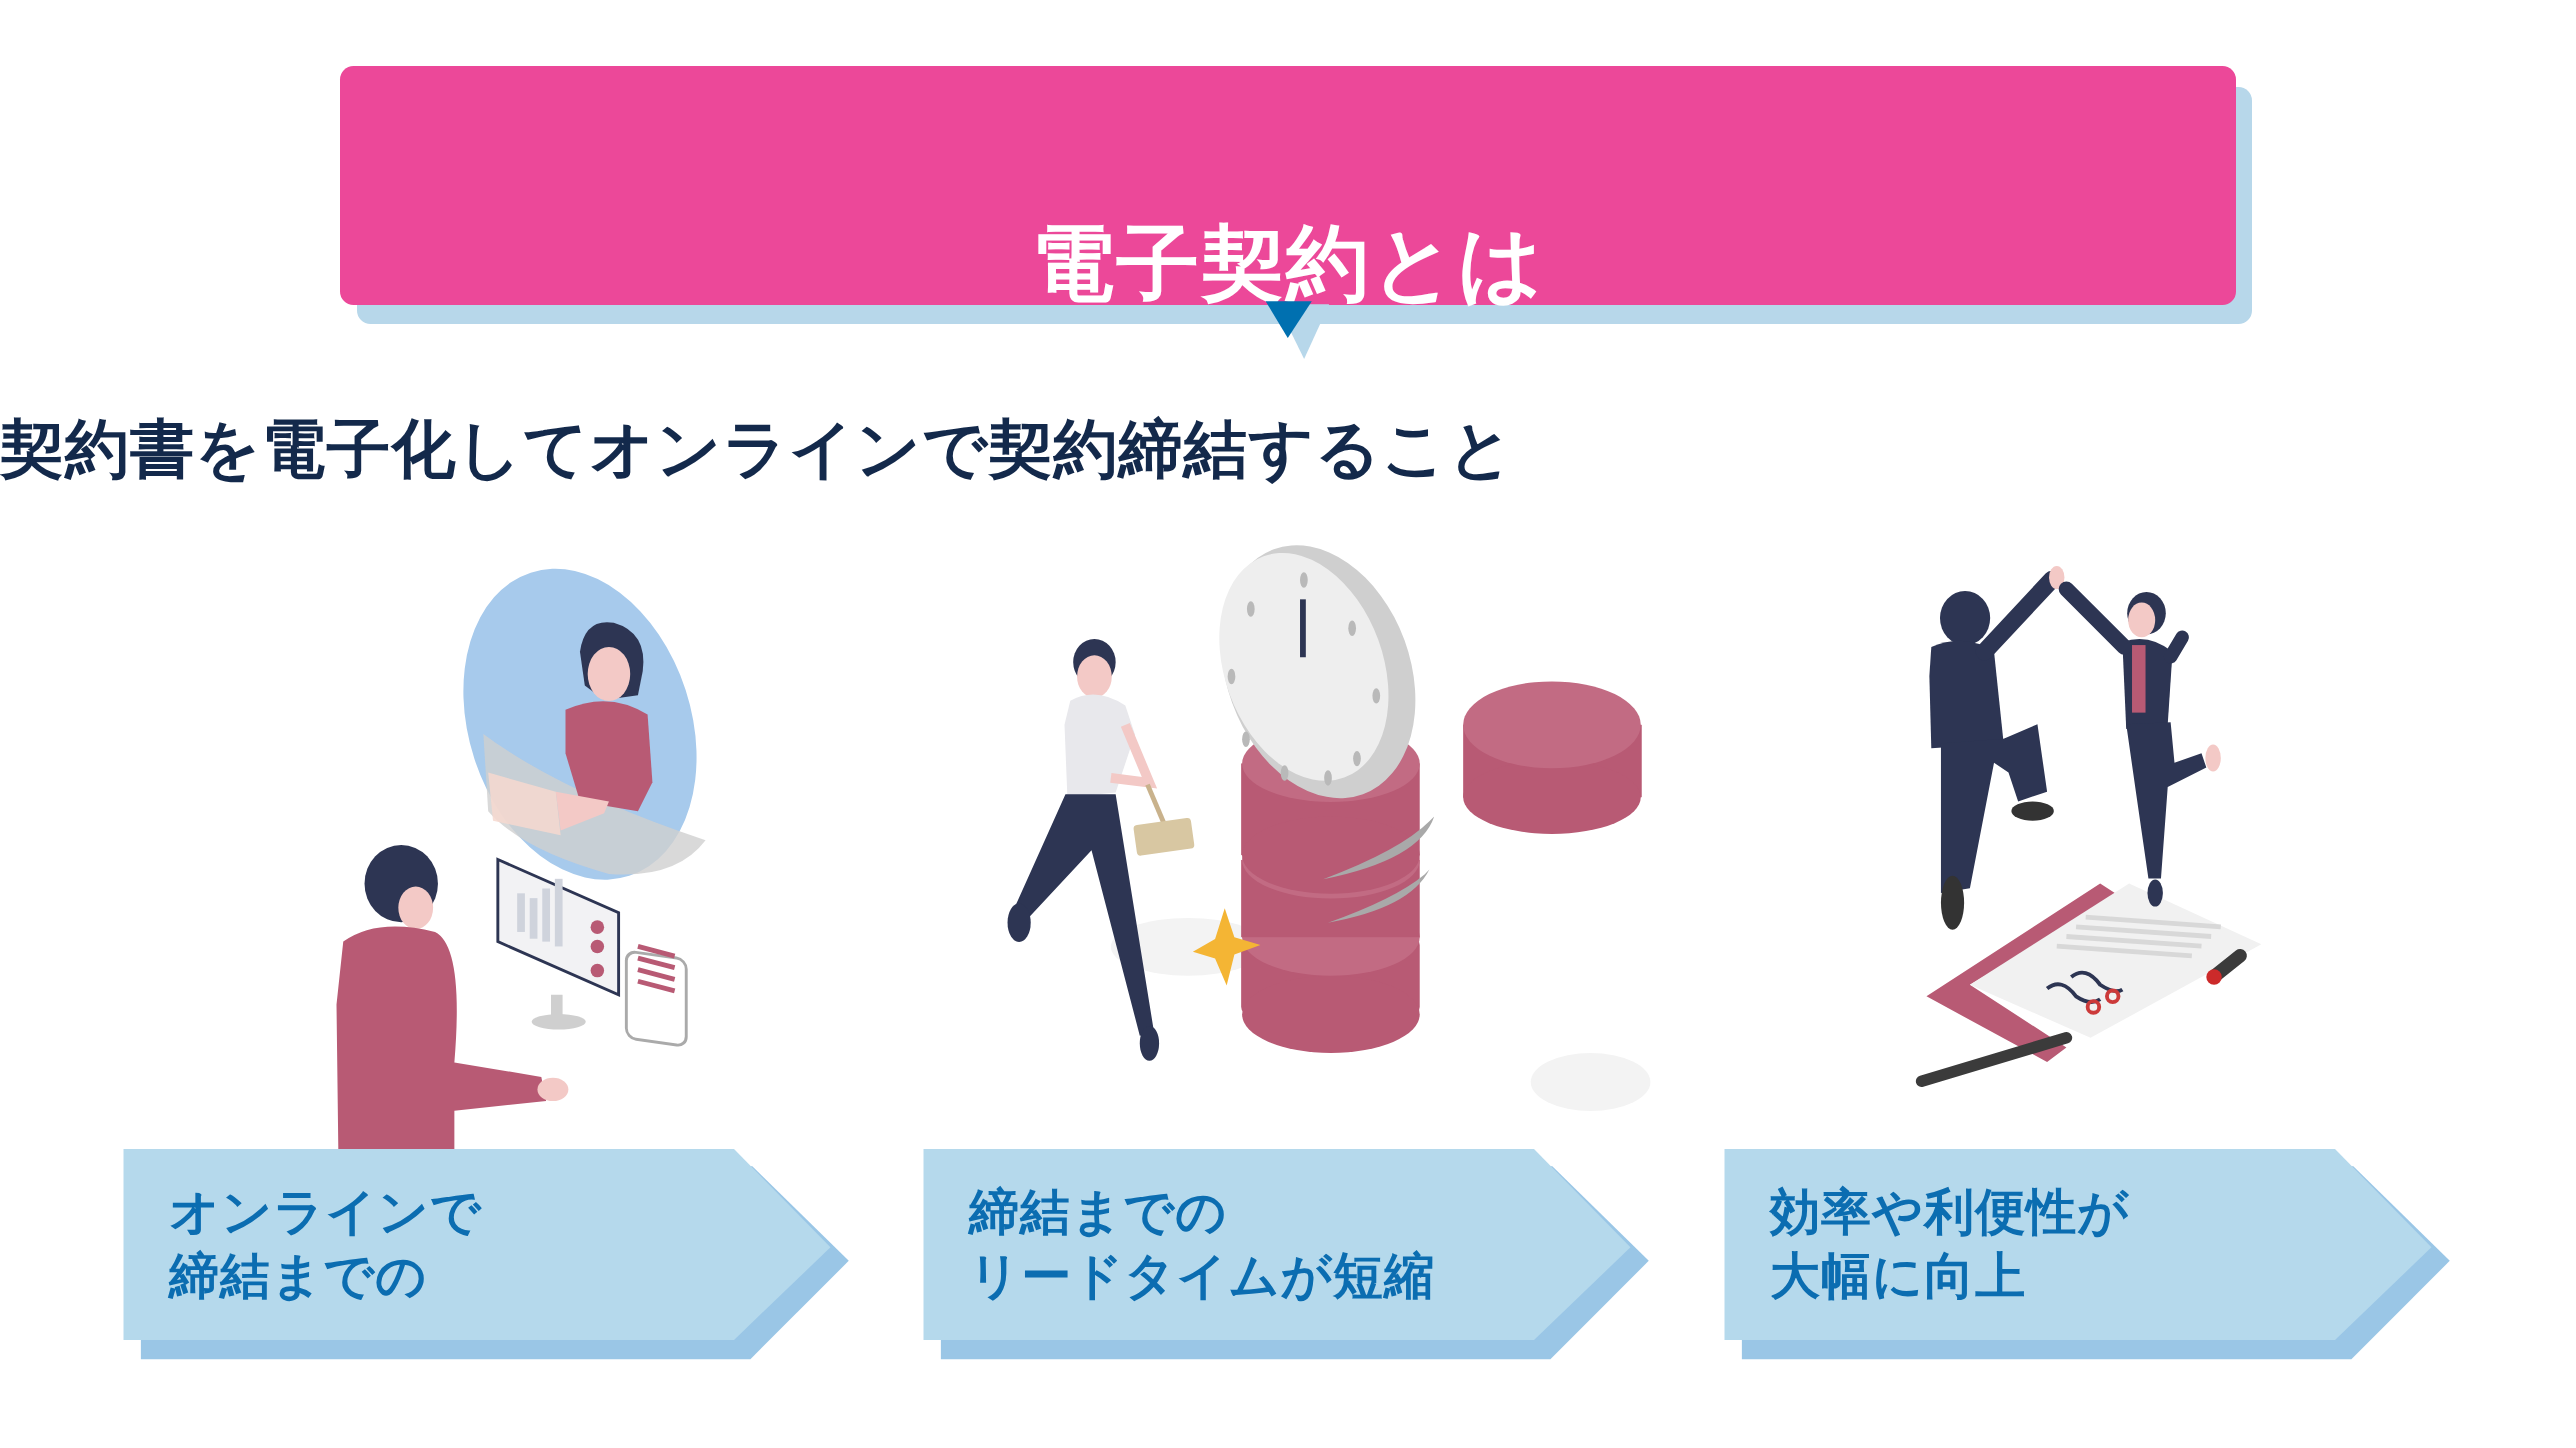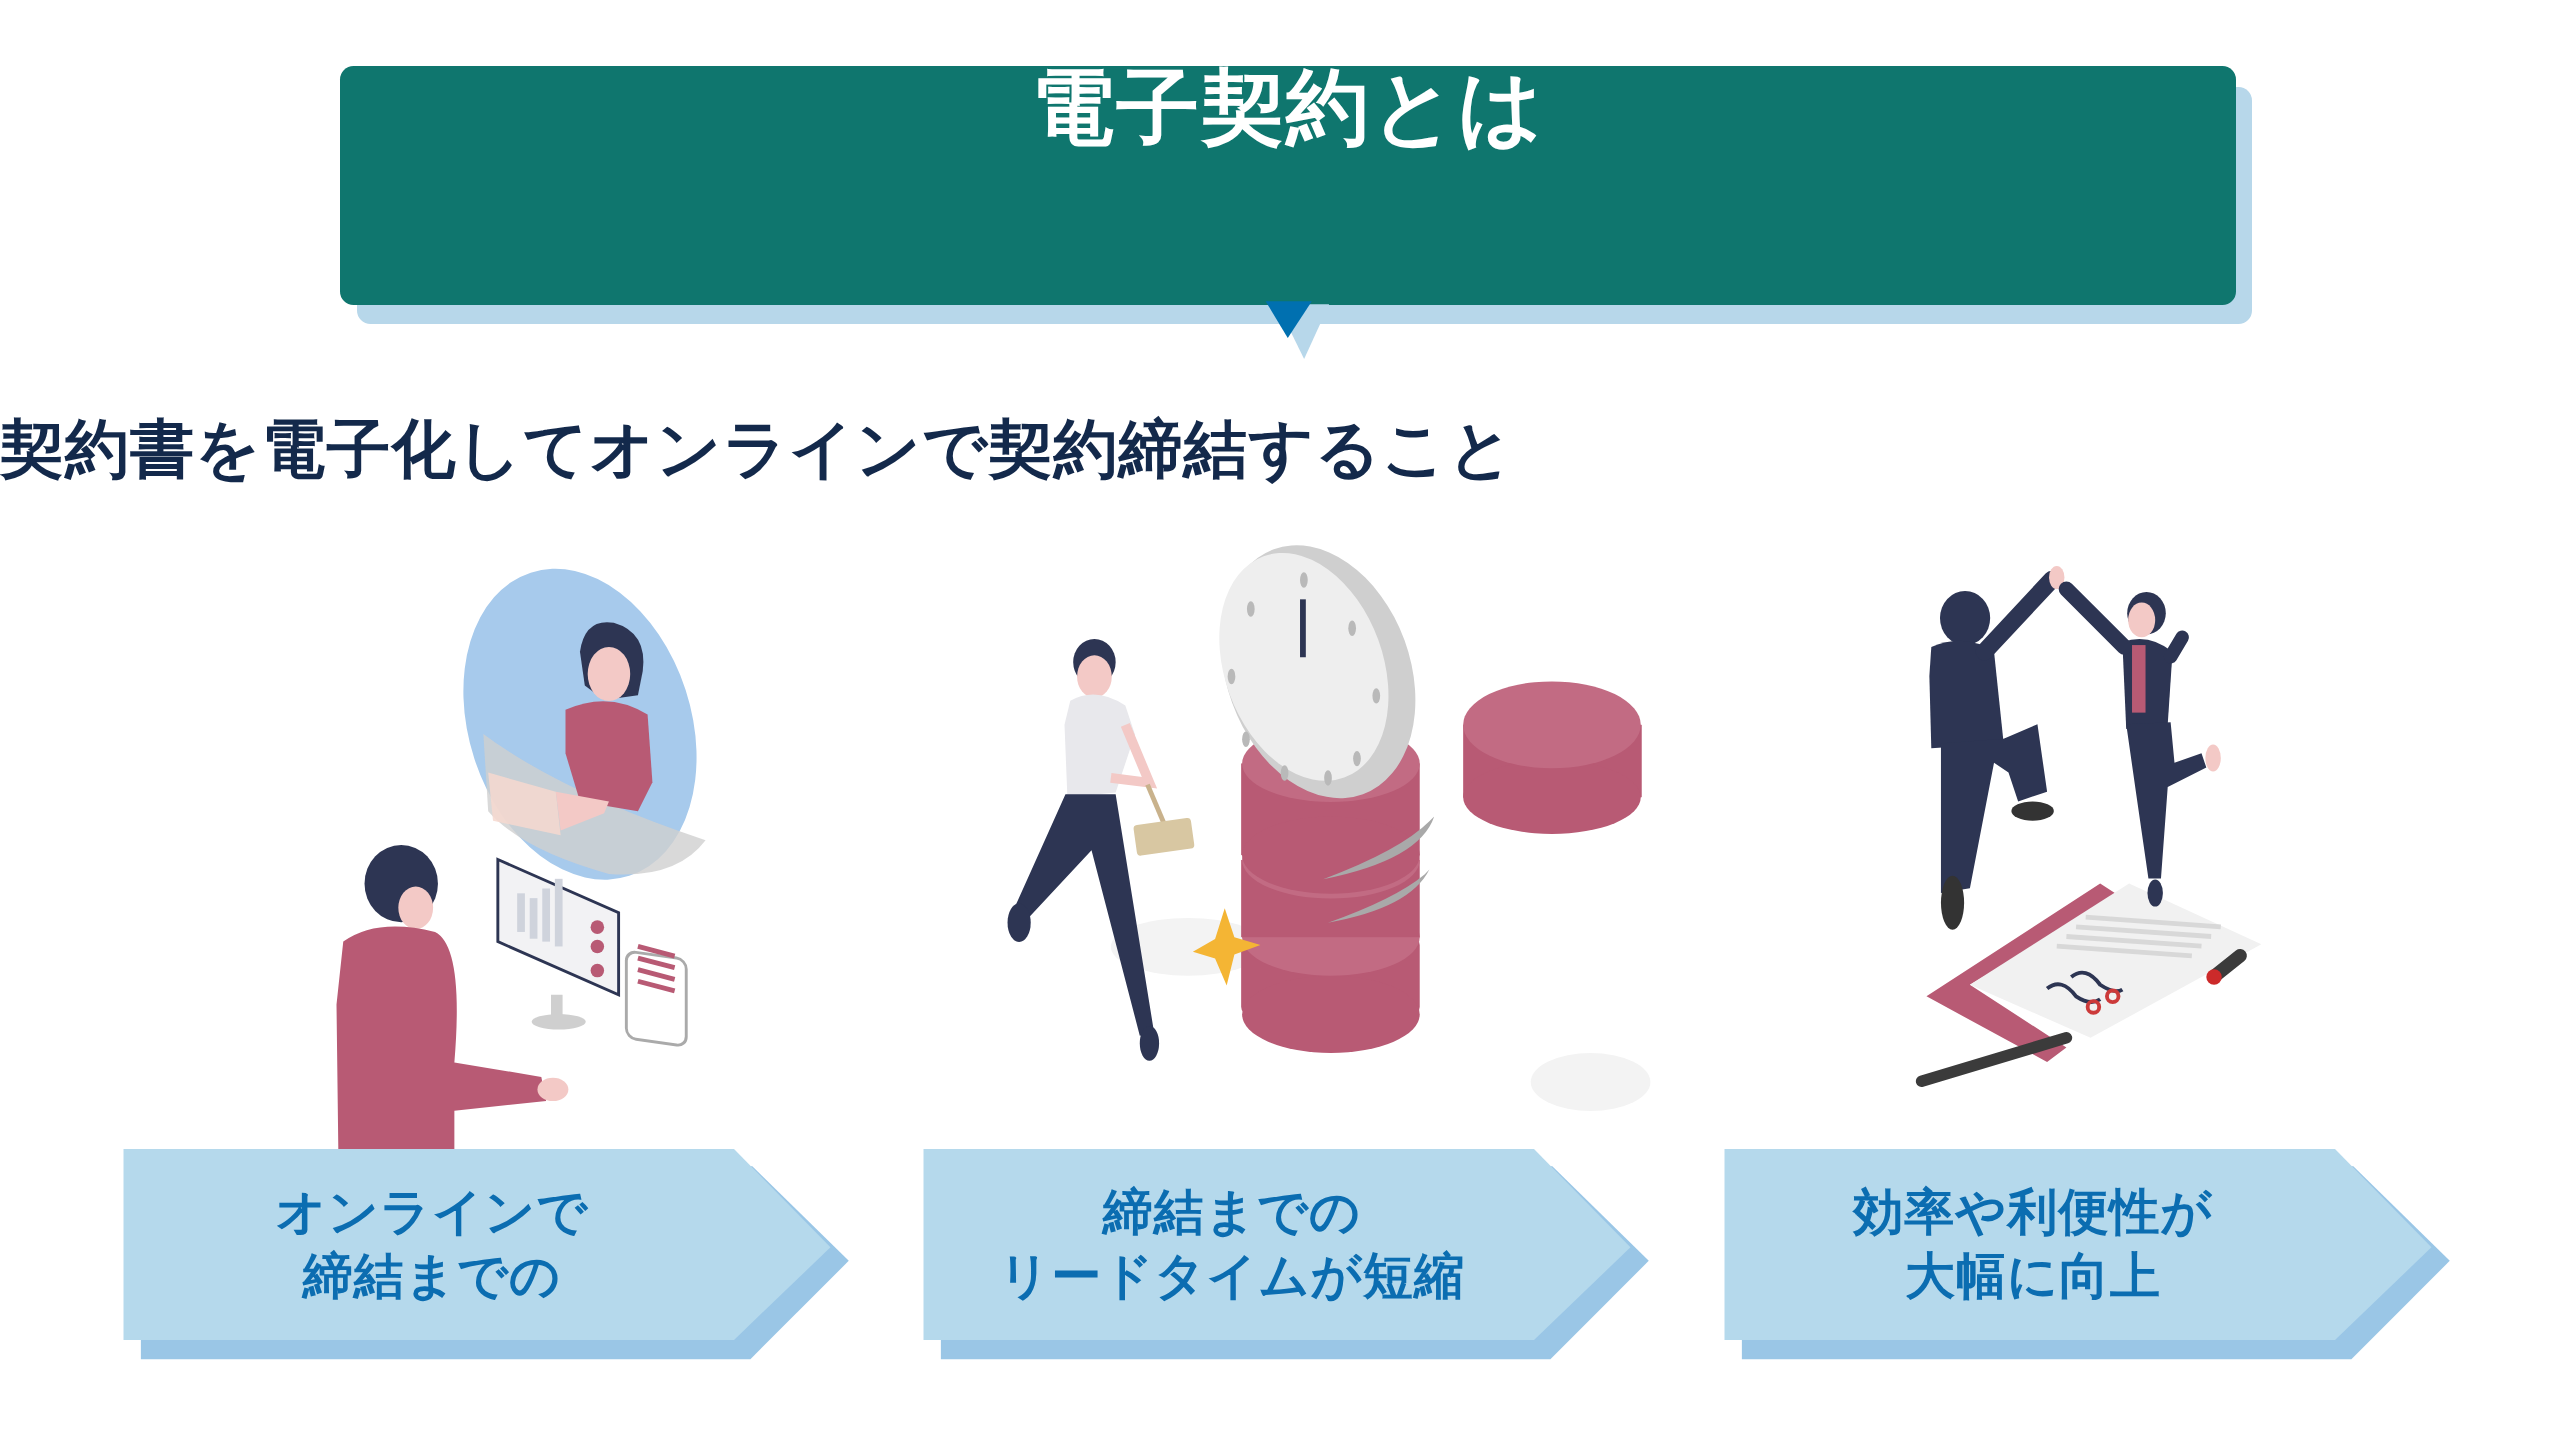--- a/index.html
+++ b/index.html
@@ -1,31 +1,31 @@
 <!DOCTYPE html>
 <html><head>
 <meta charset="utf-8">
 <style>
   html, body { margin: 0; padding: 0; background: #ffffff; }
   body { width: 2576px; height: 1449px; position: relative; overflow: hidden;
          font-family: "DejaVu Sans", "Liberation Sans", sans-serif; }
   .abs { position: absolute; }
   
   .hdr-shadow { left: 357px; top: 87px; width: 1895px; height: 237px; background: #b7d7ea; border-radius: 13.5px; }
-  .hdr-box { left: 340px; top: 66px; width: 1896px; height: 239px; background: #0f766e; border-radius: 13.5px;
-             display: flex; align-items: flex-start; justify-content: center; }
+  .hdr-box { left: 340px; top: 66px; width: 1896px; height: 239px; background: #ec4899; border-radius: 13.5px;
+             display: flex; align-items: flex-end; justify-content: center; }
   .hdr-title { color: #ffffff; font-weight: bold; font-size: 83px; letter-spacing: 1.9px; line-height: 1; }
   .pointer { left: 1256px; top: 301px; }
   .subtitle { left: 0; width: 2576px; top: 417px; text-align: left; color: #13294b;
               font-weight: bold; font-size: 64px; line-height: 1; letter-spacing: 1px; }
   .arrow { position: absolute; top: 1147px; width: 734px; height: 217px; }
   .arrow svg { position: absolute; left: 0; top: 0; }
   .arrow-text { position: absolute; left: 0; top: 0; width: 618px; height: 193px;
-                display: flex; flex-direction: column; align-items: center; justify-content: center;
-                color: #0b6db1; font-weight: bold; font-size: 50px; line-height: 64px; letter-spacing: 1px; }
+                display: flex; flex-direction: column; align-items: flex-start; justify-content: center;
+                color: #0b6db1; font-weight: bold; font-size: 50px; line-height: 64px; letter-spacing: 1px; padding-left: 46px; }
   .illus { position: absolute; }
 </style>
 </head>
 <body>
 
 <div class="abs hdr-shadow"></div>
 <div class="abs hdr-box">
   <span class="hdr-title">電子契約とは</span>
 </div>
 <svg class="abs pointer" width="77" height="68" viewBox="0 0 80 70">

